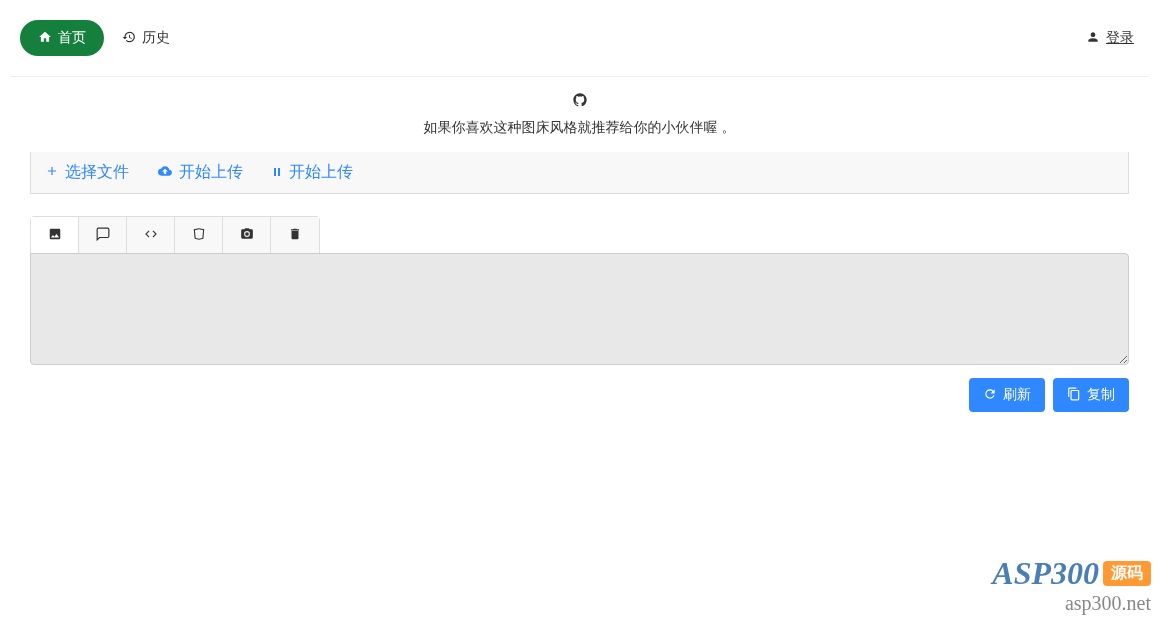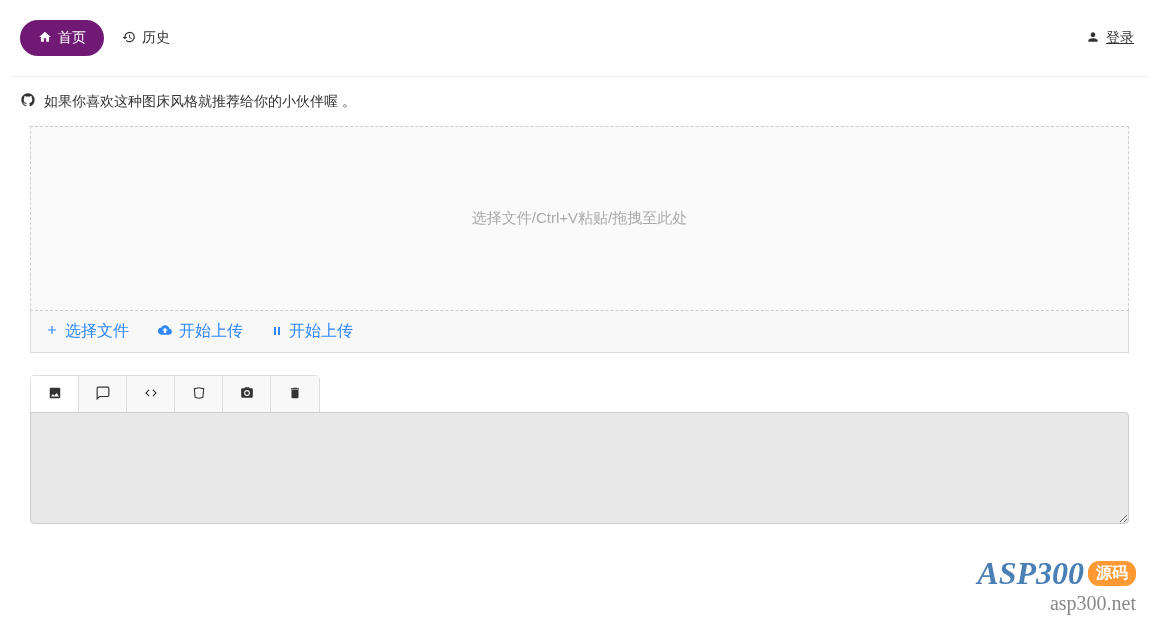--- a/index.html
+++ b/index.html
@@ -24,21 +24,21 @@
       padding: 10px 0 20px 10px;
       border-bottom: 1px solid #eee;
       margin-bottom: 15px;
     }
     .nav-left {
       display: flex;
       align-items: center;
       gap: 18px;
     }
     .nav-home-btn {
-      background: #701a75;
+      background: #15803d;
       color: #fff;
       border: none;
       border-radius: 20px;
       padding: 9px 18px;
       font-size: 14px;
       cursor: pointer;
       display: inline-flex;
       align-items: center;
       gap: 6px;
     }
@@ -55,20 +55,21 @@
       align-items: center;
       padding-right: 15px;
       text-decoration: underline;
     }
     .promo-line {
       display: flex;
       align-items: center;
       gap: 8px;
       padding: 0 10px 15px 10px;
       color: #333;
+      flex-direction: column;
     }
     .upload-container {
       padding: 0 20px;
     }
     .dropzone {
       border: 1px dashed #ccc;
       background: #fafafa;
       height: 185px;
       display: flex;
       align-items: center;
@@ -146,38 +147,38 @@
       padding: 8px 14px;
       font-size: 14px;
       cursor: pointer;
       display: inline-flex;
       align-items: center;
       gap: 6px;
     }
     .watermark {
       position: fixed;
       bottom: 10px;
-      right: 23px;
+      right: 8px;
       font-family: Georgia, serif;
       text-align: right;
     }
     .watermark-top {
       font-size: 32px;
       font-weight: bold;
       font-style: italic;
       color: #4a7fb5;
       display: flex;
       align-items: center;
     }
     .watermark-badge {
       background: #ff9933;
       color: #fff;
       font-size: 16px;
       padding: 2px 8px;
-      border-radius: 11px;
+      border-radius: 4px;
       margin-left: 4px;
       font-style: normal;
     }
     .watermark-bottom {
       font-size: 20px;
       color: #888;
     }
     svg {
       fill: currentColor;
     }
@@ -220,23 +221,20 @@
   <div class="promo-line">
     <span>
       <svg width="16" height="16" viewBox="0 0 24 24">
           <path d="M12 2C6.48 2 2 6.48 2 12c0 4.42 2.87 8.17 6.84 9.49.5.09.66-.22.66-.48v-1.69c-2.78.6-3.37-1.34-3.37-1.34-.46-1.16-1.11-1.47-1.11-1.47-.91-.62.07-.6.07-.6 1 .07 1.53 1.03 1.53 1.03.89 1.52 2.34 1.08 2.91.83.09-.65.35-1.08.63-1.33-2.22-.25-4.56-1.11-4.56-4.95 0-1.09.39-1.99 1.03-2.69-.1-.25-.45-1.27.1-2.64 0 0 .84-.27 2.75 1.03A9.56 9.56 0 0 1 12 6.84c.85 0 1.71.11 2.51.34 1.91-1.3 2.75-1.03 2.75-1.03.55 1.37.2 2.39.1 2.64.64.7 1.03 1.6 1.03 2.69 0 3.85-2.34 4.7-4.57 4.95.36.31.68.92.68 1.85v2.74c0 .27.16.58.67.48C19.14 20.16 22 16.42 22 12c0-5.52-4.48-10-10-10z"></path>
         </svg>
     </span>
     <span>如果你喜欢这种图床风格就推荐给你的小伙伴喔 。</span>
   </div>
 
   <div class="upload-container">
-    <div class="dropzone">
-      <span>选择文件/Ctrl+V粘贴/拖拽至此处</span>
-    </div>
     <div class="upload-toolbar">
       <button class="upload-toolbar-btn">
         <span>
           <svg width="14" height="14" viewBox="0 0 24 24">
               <path d="M19 13h-6v6h-2v-6H5v-2h6V5h2v6h6v2z"></path>
             </svg>
         </span>
         <span>选择文件</span>
       </button>
       <button class="upload-toolbar-btn">
@@ -297,20 +295,38 @@
         <span>
           <svg width="14" height="14" viewBox="0 0 24 24">
               <path d="M6 19a2 2 0 0 0 2 2h8a2 2 0 0 0 2-2V7H6v12zM19 4h-3.5l-1-1h-5l-1 1H5v2h14V4z"></path>
             </svg>
         </span>
       </div>
     </div>
 
     <textarea class="output-textarea" style=""></textarea>
 
+    <div class="action-row">
+      <button class="action-btn">
+        <span>
+          <svg width="14" height="14" viewBox="0 0 24 24">
+              <path d="M17.65 6.35A8 8 0 1 0 19.73 14h-2.08A6 6 0 1 1 12 6c1.66 0 3.14.69 4.22 1.78L13 11h7V4l-2.35 2.35z"></path>
+            </svg>
+        </span>
+        <span>刷新</span>
+      </button>
+      <button class="action-btn">
+        <span>
+          <svg width="14" height="14" viewBox="0 0 24 24">
+              <path d="M16 1H4a2 2 0 0 0-2 2v14h2V3h12V1zm3 4H8a2 2 0 0 0-2 2v14a2 2 0 0 0 2 2h11a2 2 0 0 0 2-2V7a2 2 0 0 0-2-2zm0 16H8V7h11v14z"></path>
+            </svg>
+        </span>
+        <span>复制</span>
+      </button>
+    </div>
   </div>
 </div>
 
 <div class="watermark">
   <div class="watermark-top">
     <span>ASP300</span>
     <span class="watermark-badge">源码</span>
   </div>
   <div class="watermark-bottom">asp300.net</div>
 </div>

